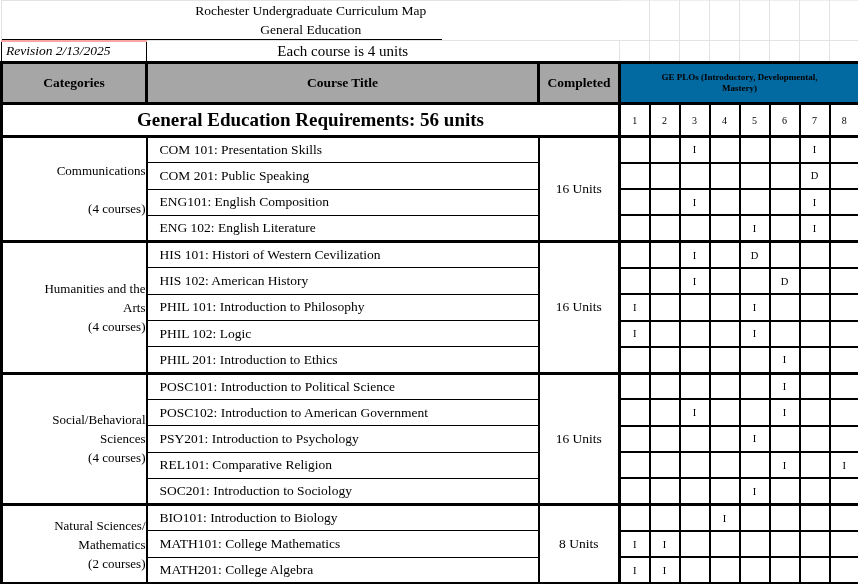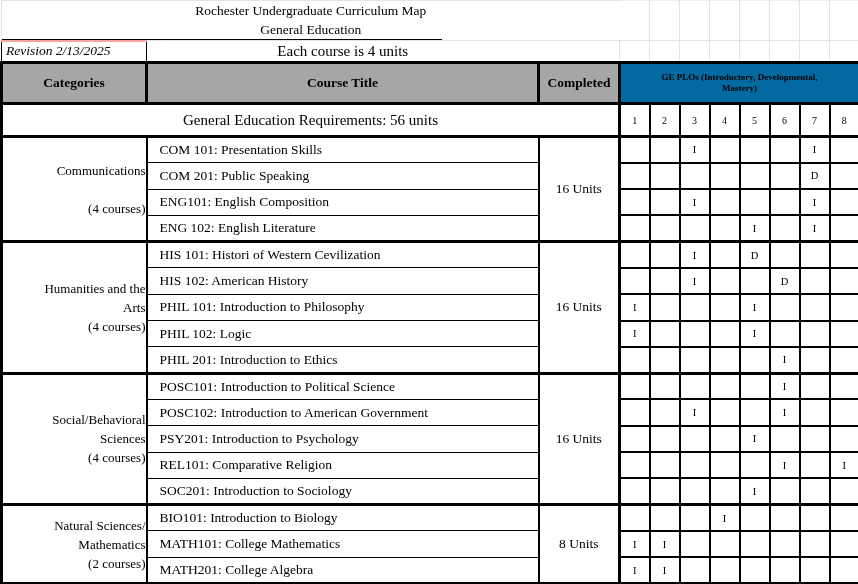--- a/index.html
+++ b/index.html
@@ -23,21 +23,21 @@
          font-style:italic;font-size:13.5px;padding-left:4px;}
   .c-each{border-top:1px solid #000;text-align:center;font-size:15px;}
   .c-revempty{border-right:1px solid #e3e3e3;}
 
   
   .hdr{background:#A6A6A6;border:3px solid #000;font-weight:bold;text-align:center;font-size:13.5px;}
   .hdr-plo{background:#0369a1;border:3px solid #000;font-weight:bold;text-align:center;
            font-size:9px;line-height:11.5px;white-space:pre-line;}
 
   
-  .c-ger{border:3px solid #000;font-weight:normal;text-align:center;font-size:15px;}
+  .c-ger{border:3px solid #000;font-weight:bold;text-align:center;font-size:19px;}
   .c-num{border:2px solid #000;text-align:center;font-size:10px;}
 
   
   .c-cat{border-left:3px solid #000;border-right:2px solid #000;border-top:3px solid #000;border-bottom:3px solid #000;
          text-align:right;font-size:13px;line-height:19px;white-space:pre-line;}
   .c-course{border-right:2px solid #000;border-bottom:1px solid #000;font-size:13.5px;padding-left:12px;}
   .c-comp{border-left:2px solid #000;border-right:3px solid #000;border-top:3px solid #000;border-bottom:3px solid #000;
           text-align:center;font-size:13.5px;border-radius:6px;}
   .c-plo{border:2px solid #000;text-align:center;font-size:10.5px;}
   .lastcol{border-right:3px solid #000;}

